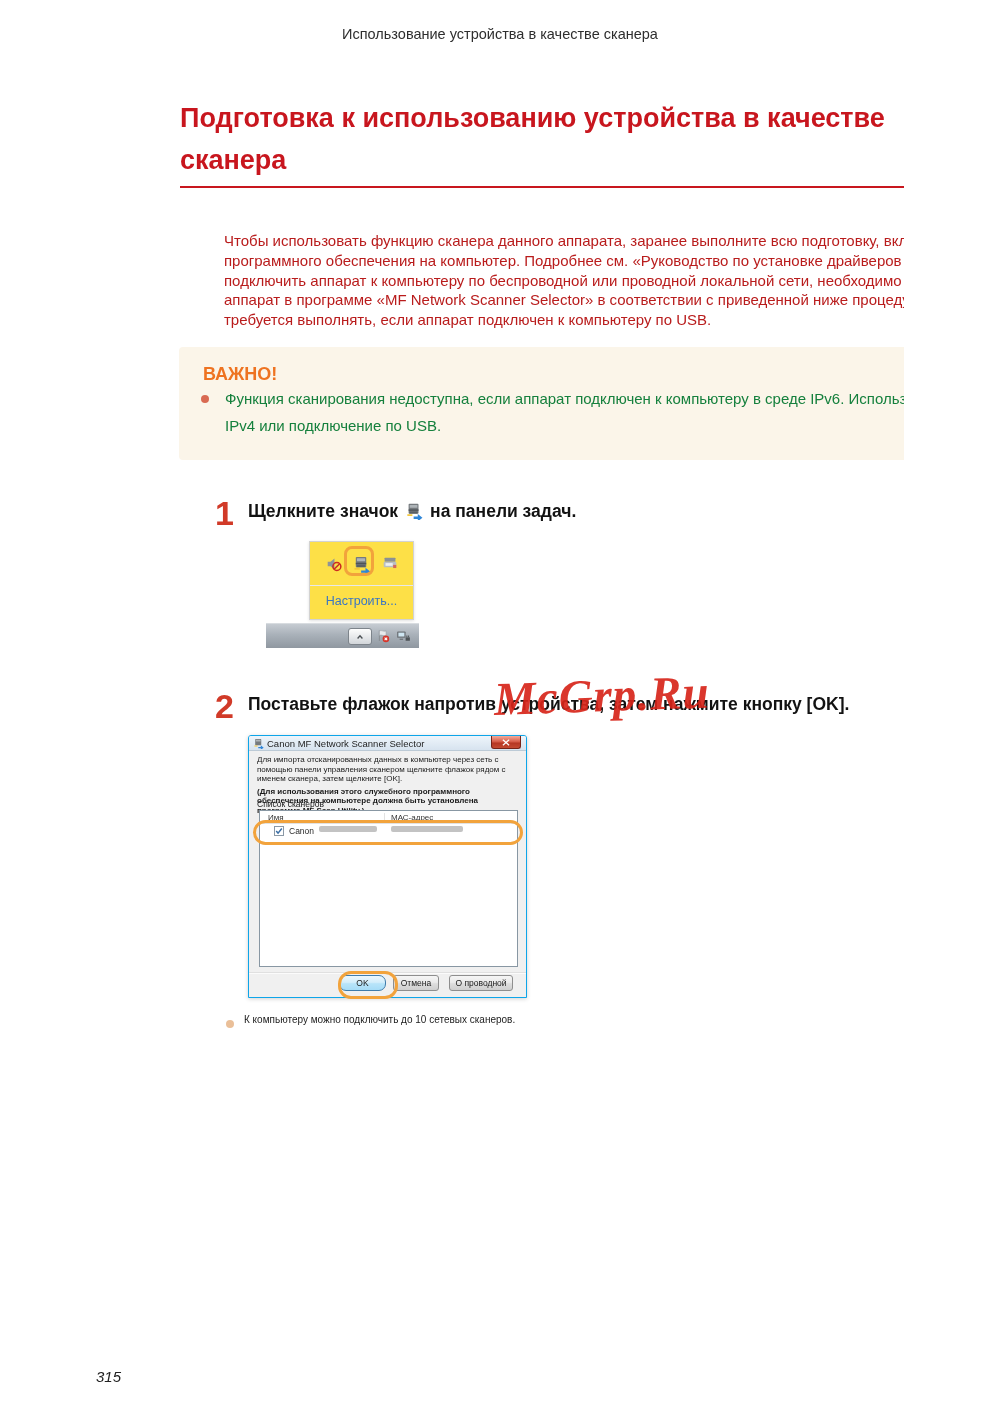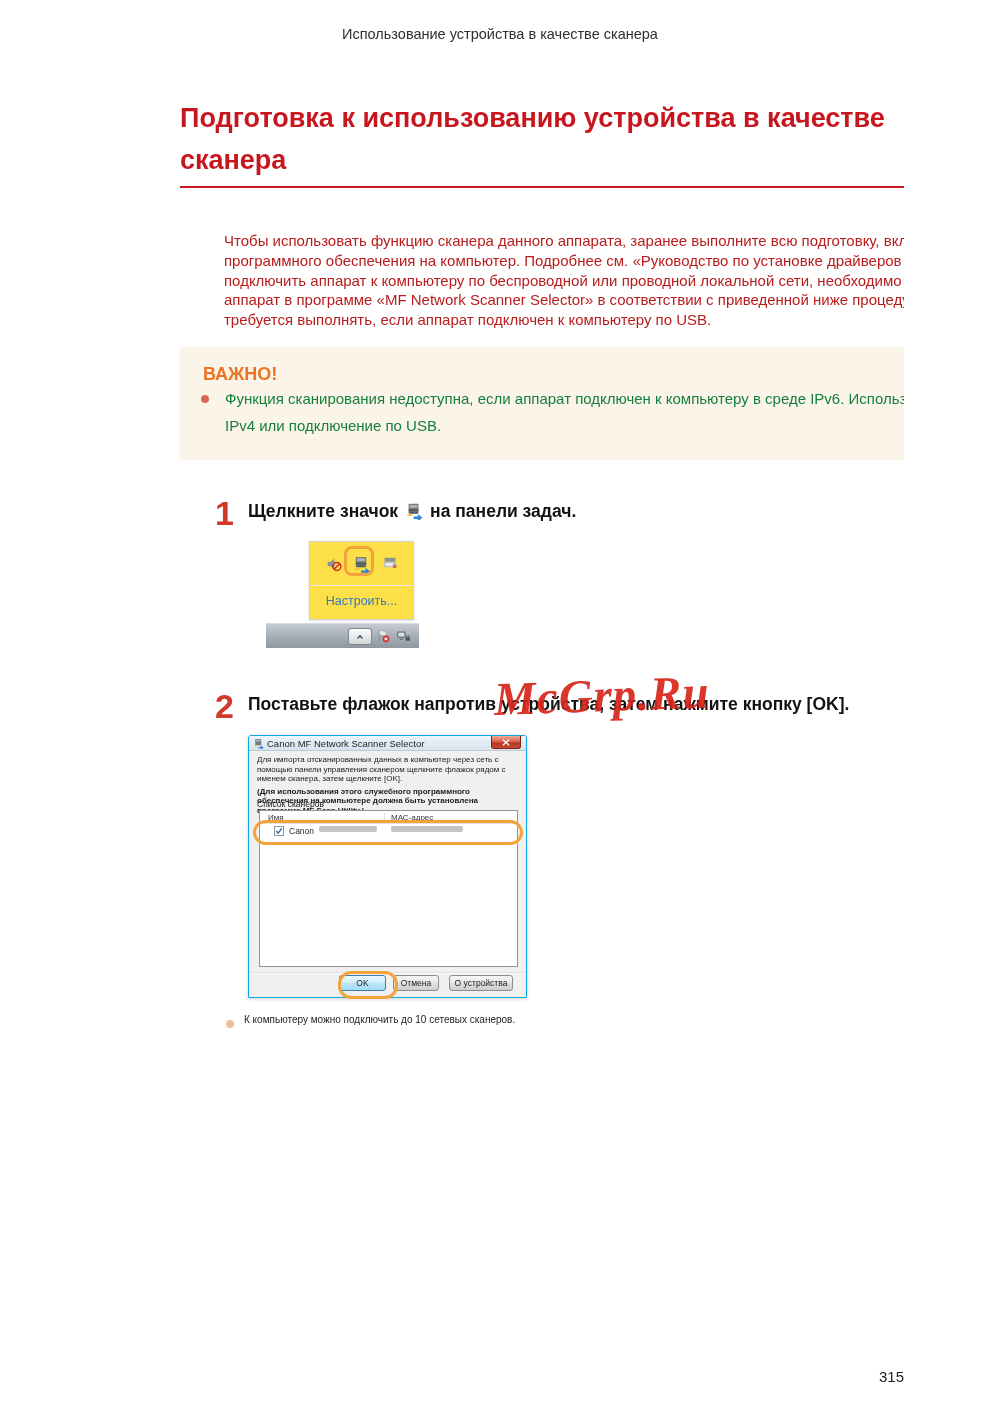--- a/index.html
+++ b/index.html
@@ -97,32 +97,32 @@
   .row-callout { position:absolute; left:-7px; top:9px; width:270px; height:25px;
     border:3px solid #f2a33c; border-radius:13px; pointer-events:none; }
   .dlg-sep { position:absolute; left:0; top:236px; width:100%;
     border-top:1px solid #e0e0e0; border-bottom:1px solid #fbfbfb; }
   .dlg-buttons { position:absolute; right:13px; bottom:6px; display:flex; align-items:center; }
   .win-btn { height:16px; font-size:8.5px; color:#1a1a1a; padding:0 4px;
     border:1px solid #8e8e8e; border-radius:3px; cursor:pointer;
     background:linear-gradient(#f5f5f5,#ebebeb 45%,#dddddd 55%,#cfcfcf);
     font-family:"Liberation Sans","DejaVu Sans",sans-serif; }
   .btn-ok { width:47px; border-color:#3f7cab;
-    background:linear-gradient(#ecf7fd,#d4eefb 45%,#b8e4f9 55%,#a6dcf7); }
+    background:linear-gradient(#ecf7fd,#d4eefb 45%,#b8e4f9 55%,#a6dcf7);border-radius:7px; }
   .btn-cancel { width:46px; margin-left:7px; }
   .btn-about { width:64px; margin-left:10px; }
   .ok-callout { position:absolute; left:89px; top:235px; width:60px; height:28px;
     border:3px solid #f2a33c; border-radius:13px; pointer-events:none; z-index:3; }
 
   .note { position:absolute; left:130px; top:1014px; }
   .note-text { position:relative; padding-left:18px; font-size:10px; color:#1c1c1c; }
   .note .bullet { top:6px; left:0; }
 
-  .page-number { position:absolute; top:1368px; left:0; width:100%; text-align:right;
-    font-size:15px; color:#222; }
+  .page-number { position:absolute; top:1368px; left:0; width:100%; text-align:left;
+    font-size:15px; color:#222;font-style:italic; }
 </style>
 </head>
 <body>
 
 <div class="page">
 
   <div class="running-header">Использование устройства в качестве сканера</div>
 
   <h1 class="title">
     <span>Подготовка к использованию устройства в качестве</span>
@@ -256,21 +256,21 @@
         <span class="redact name-blob"></span>
         <span class="redact mac-blob"></span>
       </div>
       <span class="row-callout"></span>
     </div>
     <div class="dlg-sep"></div>
     <span class="ok-callout"></span>
     <div class="dlg-buttons">
       <button class="win-btn btn-ok">OK</button>
       <button class="win-btn btn-cancel">Отмена</button>
-      <button class="win-btn btn-about">О устройства</button>
+      <button class="win-btn btn-about">О проводной</button>
     </div>
   </figure>
 
   <div class="note">
     <div class="note-text">
       <span class="bullet tan"></span>
       <span>К компьютеру можно подключить до 10 сетевых сканеров.</span>
     </div>
   </div>
 

